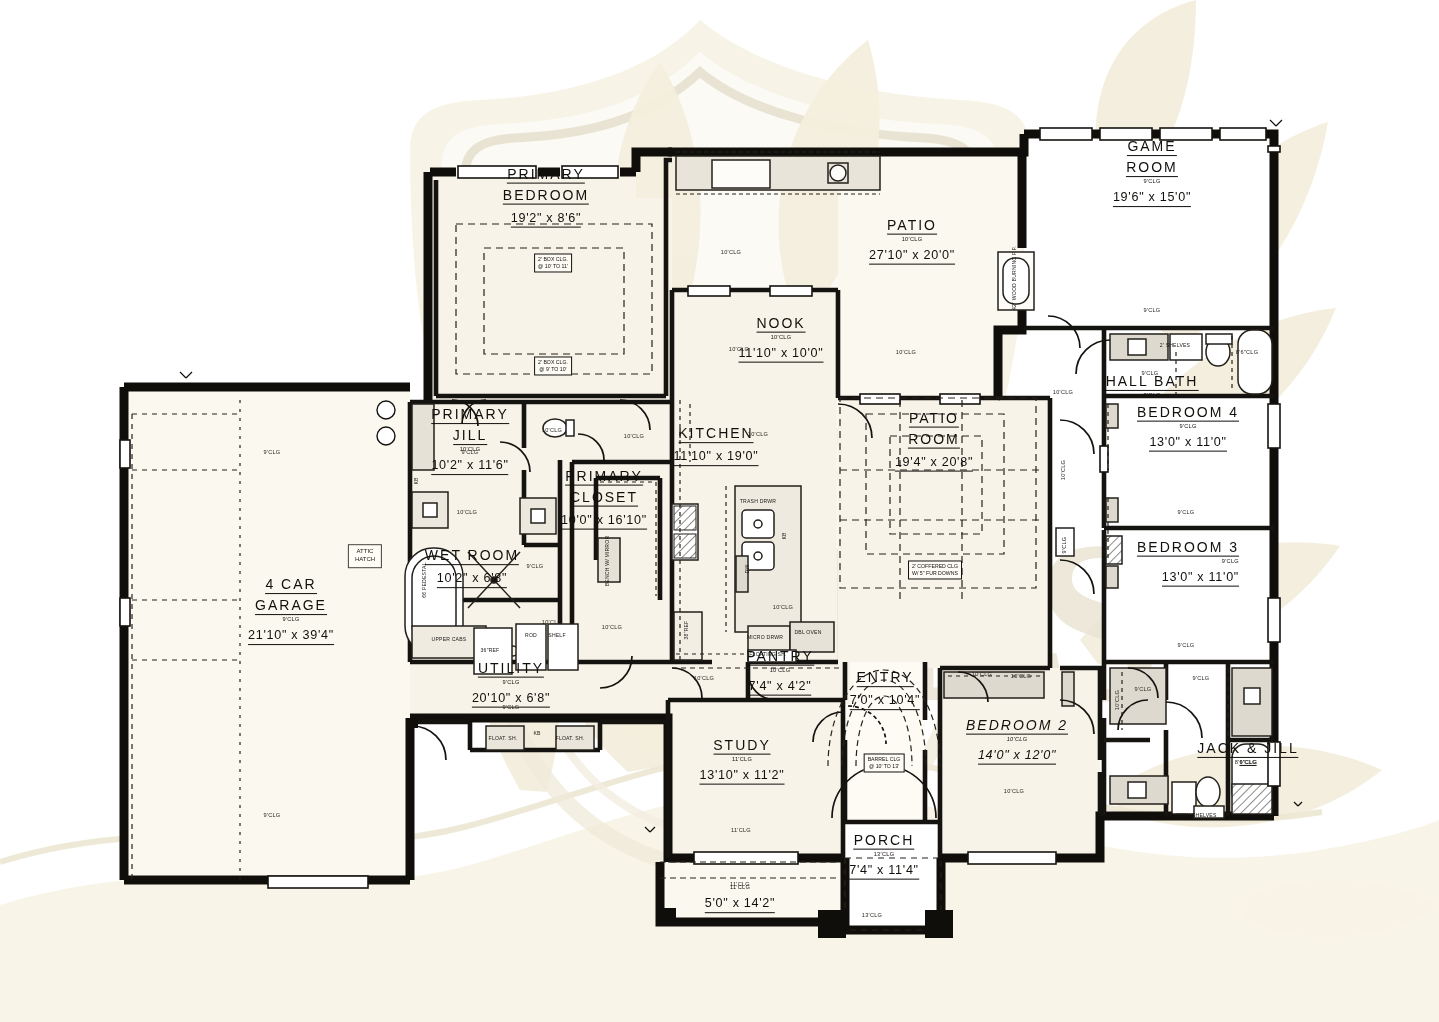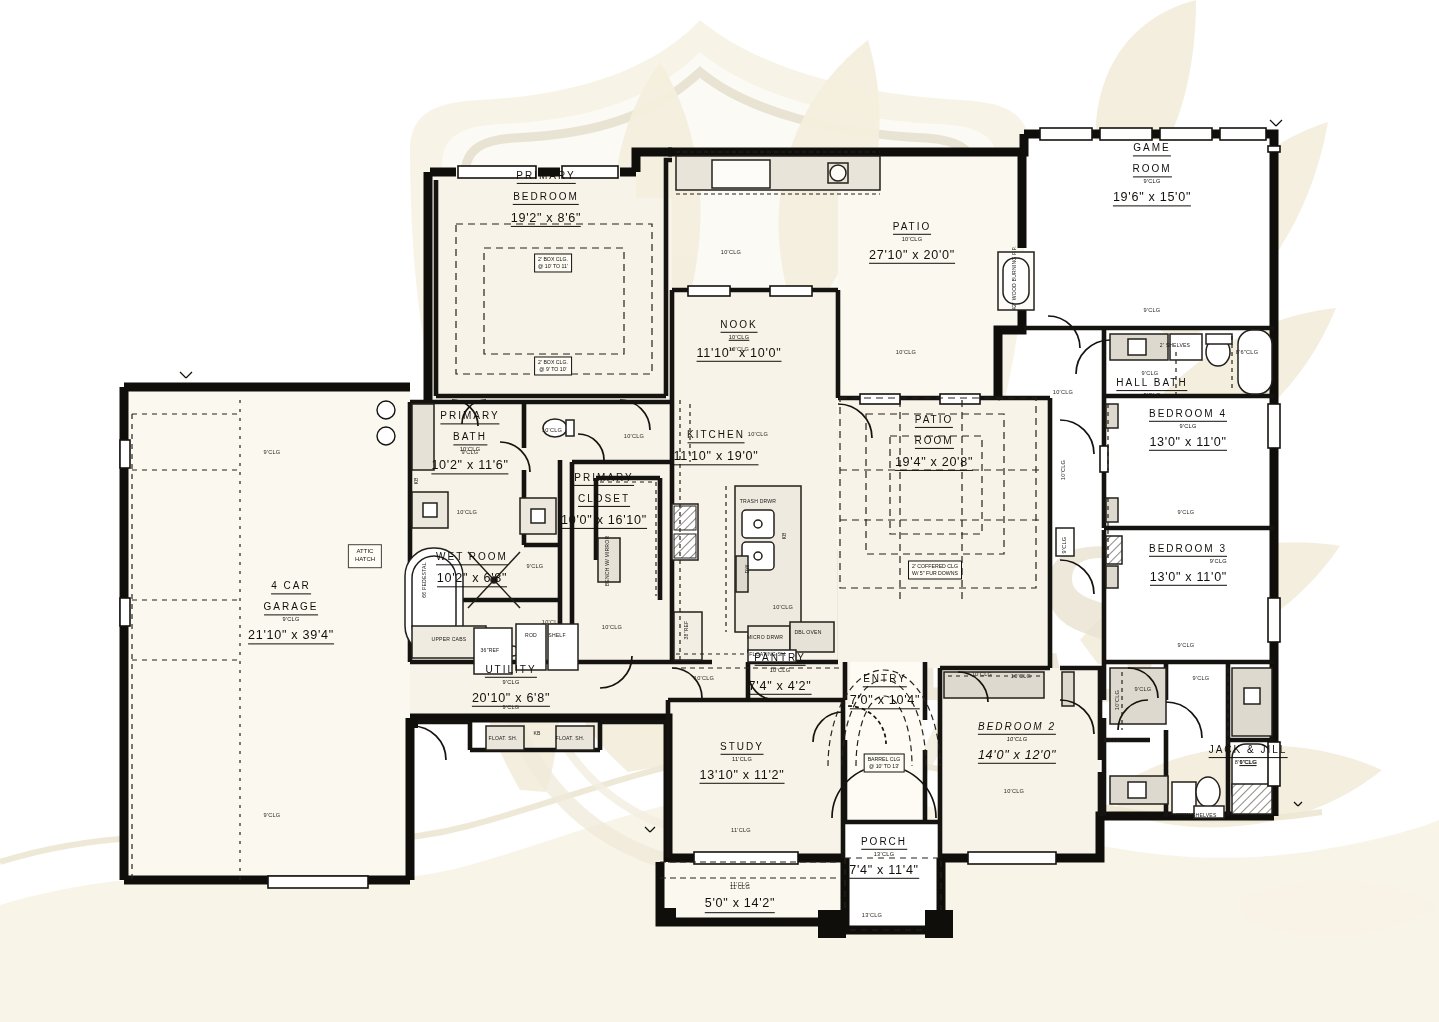--- a/index.html
+++ b/index.html
@@ -14,21 +14,21 @@
   #plan{position:absolute;inset:0;}
 
   
   .lbl{position:absolute;color:#12100d;text-align:center;white-space:nowrap;
        transform:translate(-50%,-50%);line-height:1.08;}
   .lbl .nm{font-size:14.5px;letter-spacing:2.0px;border-bottom:1.3px solid #12100d;
            display:inline-block;padding-bottom:1px;font-weight:400;}
   .lbl .nm2{display:block;margin-top:2px;}
   .lbl .dim{font-size:12.6px;letter-spacing:.7px;border-bottom:1.1px solid #12100d;
             display:inline-block;margin-top:7px;padding-bottom:1px;}
-  .lbl.big .nm{font-size:10px;}
+  .lbl.big .nm{font-size:14px;}
   .lbl .clg{font-size:5.6px;letter-spacing:.3px;display:block;margin-top:1px;border:0;}
 
   
   .clgnote{position:absolute;font-size:5.6px;color:#2a2620;letter-spacing:.25px;
            transform:translate(-50%,-50%);white-space:nowrap;}
   .clgnote.rot{transform:translate(-50%,-50%) rotate(-90deg);}
 
   
   .callout{position:absolute;border:0.9px solid #12100d;background:#fdfbf4;
            font-size:5.2px;line-height:1.35;color:#12100d;text-align:center;
@@ -451,24 +451,24 @@
 
     <g fill="#ffffff" stroke="#151310" stroke-width="1.4">
       <circle cx="386" cy="410" r="9"></circle>
         <circle cx="386" cy="436" r="9"></circle>
     </g>
 
   </svg>
 
   <div id="labels">
       <div class="lbl big" style="left: 546px; top: 196px;"><span class="nm">PRIMARY</span><span class="nm2"><span class="nm">BEDROOM</span></span><div><span class="dim">19'2" x 8'6"</span></div></div>
-      <div class="lbl big" style="left: 470px; top: 440px;"><span class="nm">PRIMARY</span><span class="nm2"><span class="nm">BATH</span></span><span class="clg">10'CLG</span><div><span class="dim">10'2" x 11'6"</span></div></div>
+      <div class="lbl big" style="left: 470px; top: 440px;"><span class="nm">PRIMARY</span><span class="nm2"><span class="nm">JILL</span></span><span class="clg">10'CLG</span><div><span class="dim">10'2" x 11'6"</span></div></div>
       <div class="lbl big" style="left: 604px; top: 498px;"><span class="nm">PRIMARY</span><span class="nm2"><span class="nm">CLOSET</span></span><div><span class="dim">10'0" x 16'10"</span></div></div>
       <div class="lbl big" style="left: 472px; top: 567px;"><span class="nm">WET ROOM</span><div><span class="dim">10'2" x 6'8"</span></div></div>
-      <div class="lbl big" style="left: 739px; top: 338px; text-decoration: underline;"><span class="nm">NOOK</span><span class="clg">10'CLG</span><div><span class="dim">11'10" x 10'0"</span></div></div>
+      <div class="lbl big" style="left: 781px; top: 338px;"><span class="nm">NOOK</span><span class="clg">10'CLG</span><div><span class="dim">11'10" x 10'0"</span></div></div>
       <div class="lbl big" style="left: 716px; top: 445px;"><span class="nm">KITCHEN</span><div><span class="dim">11'10" x 19'0"</span></div></div>
       <div class="lbl big" style="left: 912px; top: 240px;"><span class="nm">PATIO</span><span class="clg">10'CLG</span><div><span class="dim">27'10" x 20'0"</span></div></div>
       <div class="lbl big" style="left: 934px; top: 440px;"><span class="nm">PATIO</span><span class="nm2"><span class="nm">ROOM</span></span><div><span class="dim">19'4" x 20'8"</span></div></div>
       <div class="lbl big" style="left: 1152px; top: 172px;"><span class="nm">GAME</span><span class="nm2"><span class="nm">ROOM</span></span><span class="clg">9'CLG</span><div><span class="dim">19'6" x 15'0"</span></div></div>
       <div class="lbl big" style="left: 1152px; top: 385px;"><span class="nm">HALL BATH</span><span class="clg">9'CLG</span></div>
       <div class="lbl big" style="left: 1188px; top: 427px;"><span class="nm">BEDROOM 4</span><span class="clg">9'CLG</span><div><span class="dim">13'0" x 11'0"</span></div></div>
       <div class="lbl big" style="left: 1188px; top: 562px; text-align: right;"><span class="nm">BEDROOM 3</span><span class="clg">9'CLG</span><div><span class="dim">13'0" x 11'0"</span></div></div>
       <div class="lbl big" style="left: 1017px; top: 740px; font-style: italic;"><span class="nm">BEDROOM 2</span><span class="clg">10'CLG</span><div><span class="dim">14'0" x 12'0"</span></div></div>
       <div class="lbl big" style="left: 1248px; top: 752px; text-decoration: underline;"><span class="nm">JACK &amp; JILL</span><span class="clg">9'CLG</span></div>
       <div class="lbl big" style="left: 291px; top: 610px;"><span class="nm">4 CAR</span><span class="nm2"><span class="nm">GARAGE</span></span><span class="clg">9'CLG</span><div><span class="dim">21'10" x 39'4"</span></div></div>

